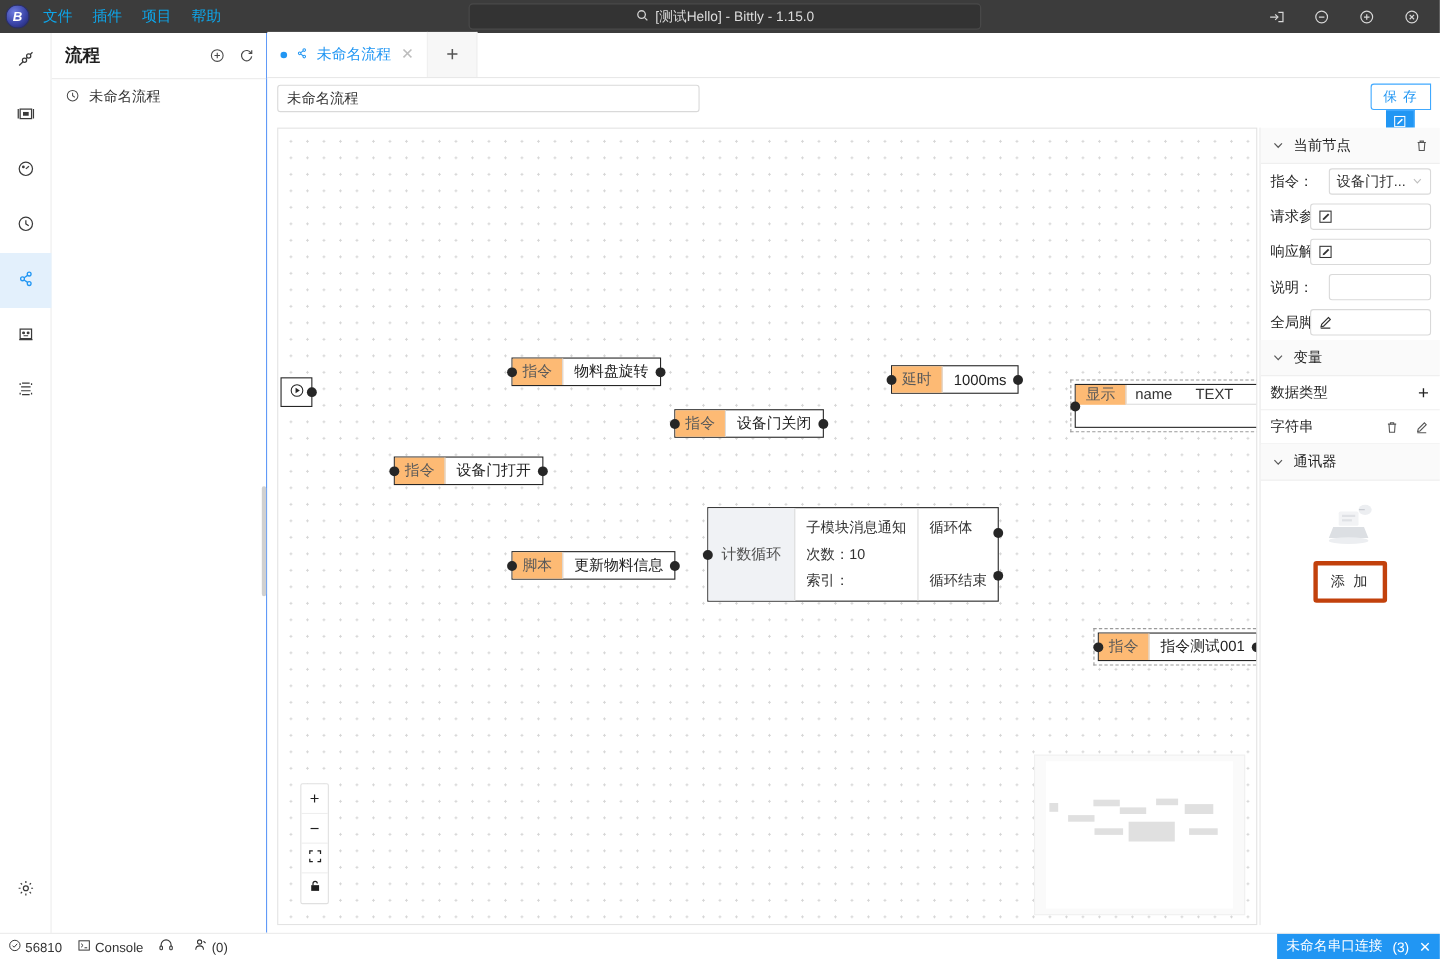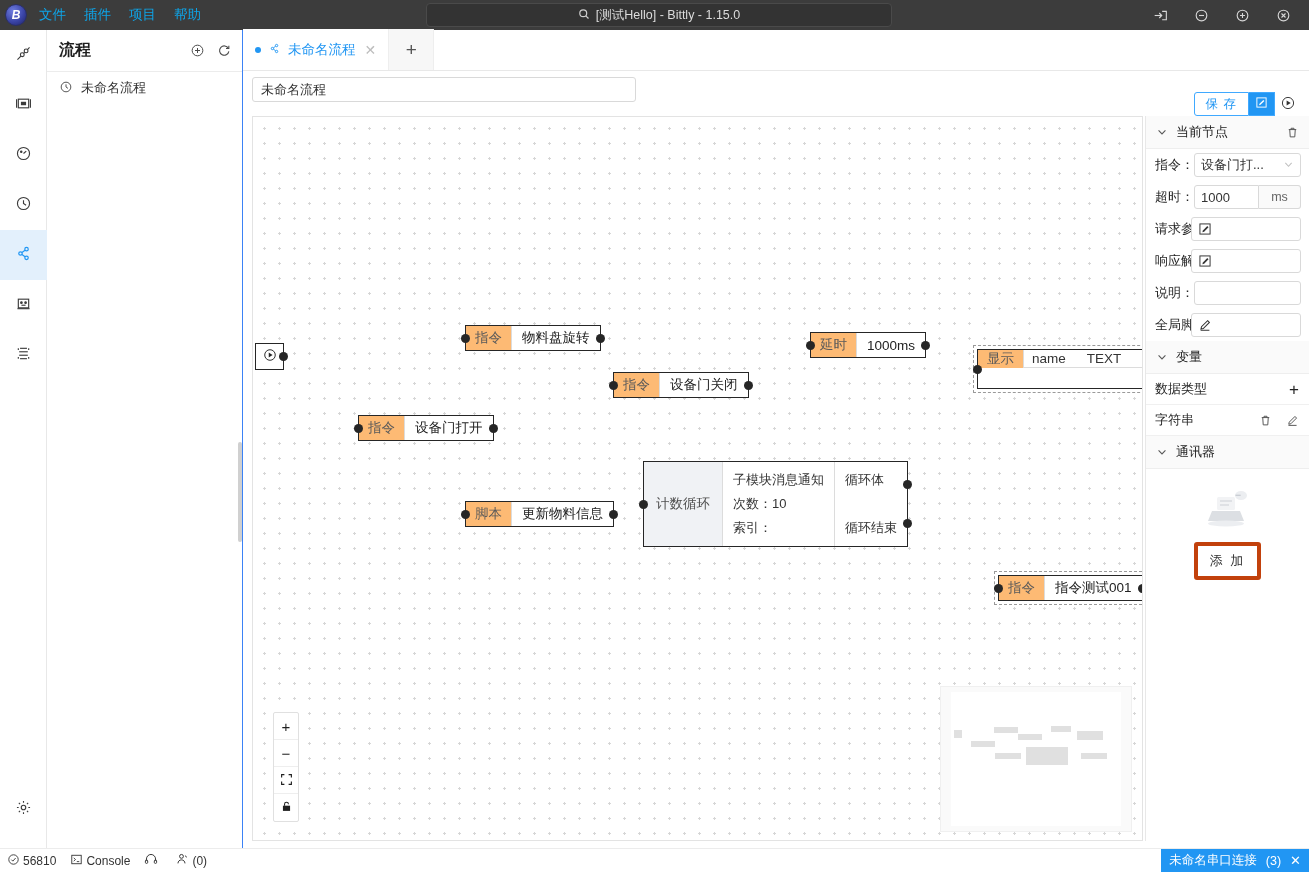--- a/index.html
+++ b/index.html
@@ -84,21 +84,21 @@
   .tab-add {
     width: 45px; height: 41px; display: flex; align-items: center; justify-content: center;
     background: #f7f7f7; border-right: 1px solid #eee; color: #555; font-size: 19px; cursor: pointer;
   }
 
   .toolbar { height: 37px; display: flex; align-items: center; padding: 0 8px 0 9px; position: relative; }
   .name-input {
     width: 384px; height: 25px; border: 1px solid #d9d9d9; border-radius: 3px;
     padding: 0 8px; font-family: inherit; font-size: 13px; color: #333; outline: none; background: #fff;
   }
-  .toolbar-right { position: absolute; right: 8px; top: 21px; display: flex; align-items: center; }
+  .toolbar-right { position: absolute; right: 8px; top: 5px; display: flex; align-items: center; flex-direction: column; }
   .btn-save {
     height: 24px; padding: 0 11px; border: 1px solid #40a9ff; background: #fff; color: #2196f3;
     border-radius: 3px 0 0 3px; font-size: 12.5px; font-family: inherit; cursor: pointer; letter-spacing: 1px;
   }
   .btn-icon {
     width: 26px; height: 24px; border: 1px solid #40a9ff; border-left: none; background: #2196f3; color: #fff;
     display: flex; align-items: center; justify-content: center; cursor: pointer;
   }
   .btn-icon.plain { background: #fff; color: #333; border-color: #fff; }
 
@@ -183,21 +183,21 @@
     border-left: 1px solid #e8e8e8; background: #fff; overflow: hidden;
   }
   .sect-head {
     height: 33px; background: #fafafa; border-bottom: 1px solid #eee;
     display: flex; align-items: center; gap: 8px; padding: 0 10px; font-size: 13px; color: #222;
   }
   .sect-head .chev { color: #595959; display: flex; }
   .sect-head .sect-title { flex: 1; }
   .sect-head .hicon { color: #555; cursor: pointer; display: flex; }
   .prop-row {
-    display: flex; align-items: center; height: 32px; padding: 0 8px 0 9px; gap: 0;
+    display: flex; align-items: center; height: 32px; padding: 0 8px 0 9px; gap: 14px;
     position: relative;
   }
   .prop-label { font-size: 13px; color: #262626; white-space: nowrap; }
   .prop-ctl {
     flex: 1; height: 24px; border: 1px solid #d9d9d9; border-radius: 3px;
     display: flex; align-items: center; padding: 0 6px; background: #fff;
     font-size: 13px; color: #333; min-width: 0; overflow: hidden;
   }
   .prop-ctl.overlap { position: absolute; right: 8px; width: 110px; }
   .prop-ctl .ph { flex: 1; overflow: hidden; text-overflow: ellipsis; }
@@ -619,29 +619,20 @@
         <div class="prop-ctl">
           <span class="ph">设备门打...</span>
           <span class="chevd">
             <svg width="11" height="11" viewBox="0 0 14 14" fill="none" stroke="currentColor" stroke-width="1.3">
                 <path d="M3 5 L7 9.2 L11 5"></path>
               </svg>
           </span>
         </div>
       </div>
 
-      <div class="prop-row">
-        <span class="prop-label">超时：</span>
-        <div class="grp">
-          <div class="prop-ctl">
-            <span class="ph">1000</span>
-          </div>
-          <span class="suffix">ms</span>
-        </div>
-      </div>
 
       <div class="prop-row">
         <span class="prop-label">请求参</span>
         <div class="prop-ctl overlap">
           <span class="edit-ico">
             <svg width="14" height="14" viewBox="0 0 16 16" fill="none" stroke="currentColor" stroke-width="1.1">
               <rect x="2.2" y="2.2" width="11.6" height="11.6"></rect>
               <path d="M10.6 4.6 L5.6 9.6 L5 11.6 L7 11 L12 6 Z" fill="currentColor" stroke="none"></path>
             </svg>
           </span>

